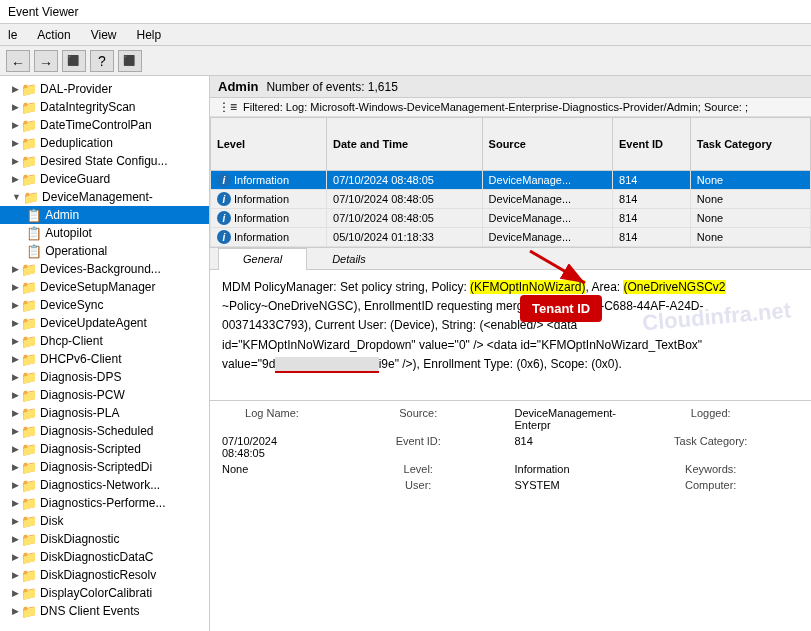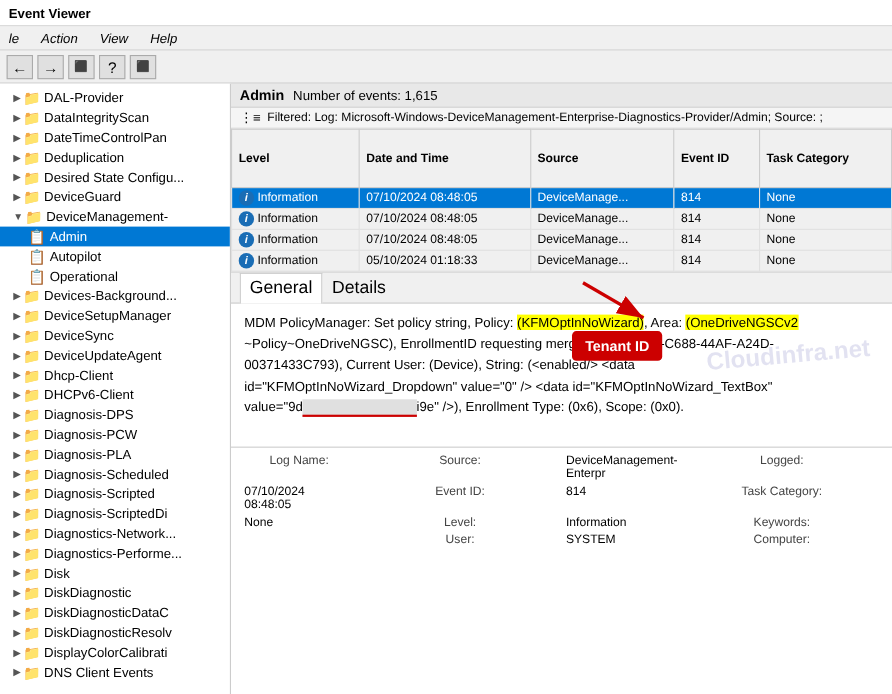--- a/index.html
+++ b/index.html
@@ -4,37 +4,36 @@
   <style>
     * { box-sizing: border-box; margin: 0; padding: 0; }
     body { font-family: 'Segoe UI', Tahoma, sans-serif; font-size: 12px; background: #f0f0f0; width: 811px; height: 631px; overflow: hidden; }
 
     
     .title-bar {
       background: #fff;
       border-bottom: 1px solid #ccc;
       padding: 4px 8px;
       font-size: 12px;
-      font-weight: bold;
+      font-weight: normal;
       color: #000;
       display: flex;
       align-items: center;
       height: 24px;
     }
 
     
     .menu-bar {
       background: #f0f0f0;
       border-bottom: 1px solid #ccc;
       padding: 2px 4px;
       display: flex;
       gap: 12px;
       height: 22px;
       align-items: center;
-      font-style: italic;
     }
     .menu-item {
       font-size: 12px;
       color: #000;
       cursor: pointer;
       padding: 2px 4px;
     }
 
     
     .toolbar {
@@ -177,25 +176,26 @@
       justify-content: space-between;
       align-items: center;
     }
     .detail-tabs {
       display: flex;
       border-bottom: 1px solid #ccc;
       background: #f0f0f0;
       padding: 0 8px;
     }
     .detail-tab {
-      padding: 4px 8px;
-      font-size: 16px;
+      padding: 4px 24px;
+      font-size: 11px;
       cursor: pointer;
       border: 1px solid transparent;
       border-bottom: none;
+      font-style: italic;
     }
     .detail-tab.active {
       background: #fff;
       border-color: #ccc;
       border-bottom-color: #fff;
       margin-bottom: -1px;
     }
 
     .detail-content {
       padding: 8px 12px;

